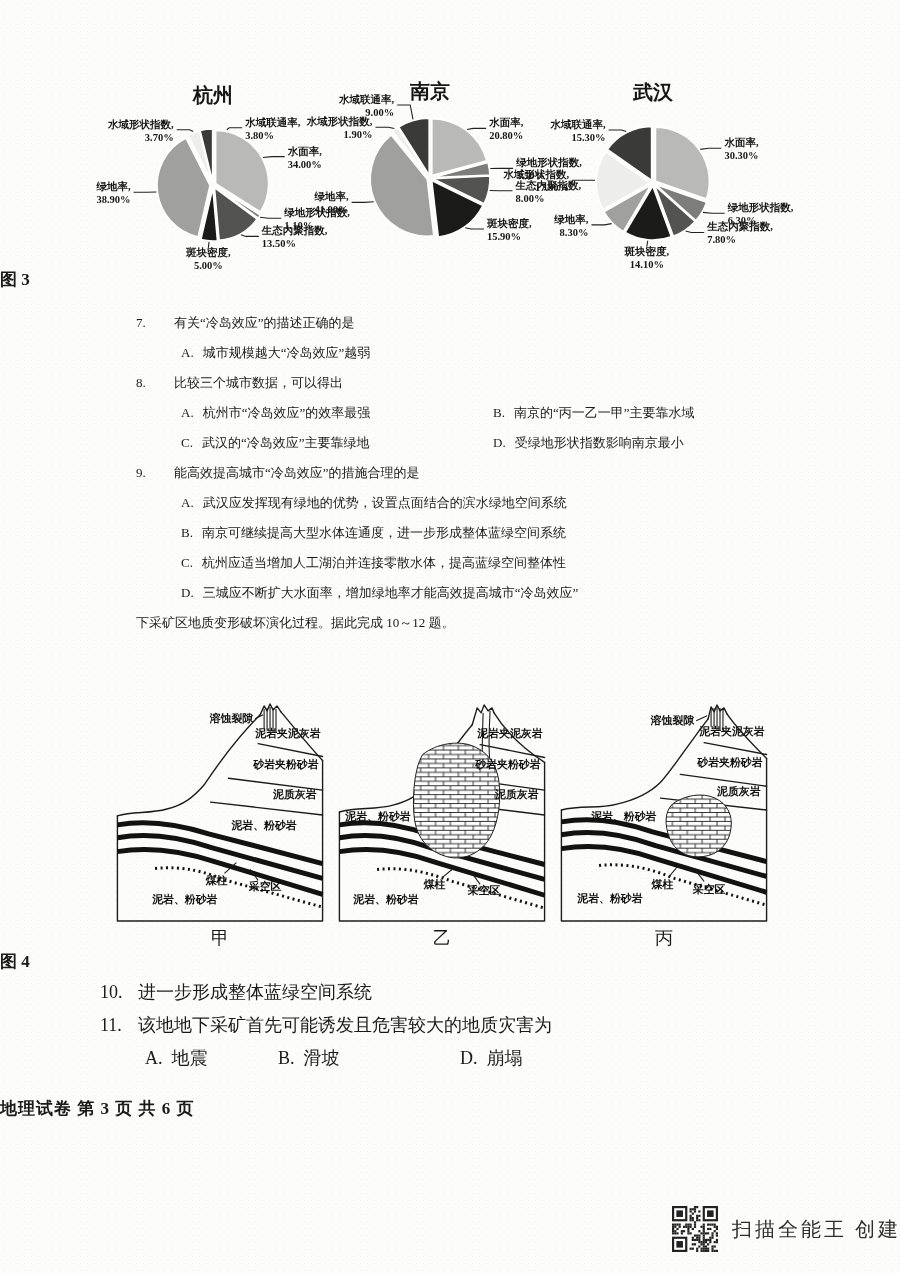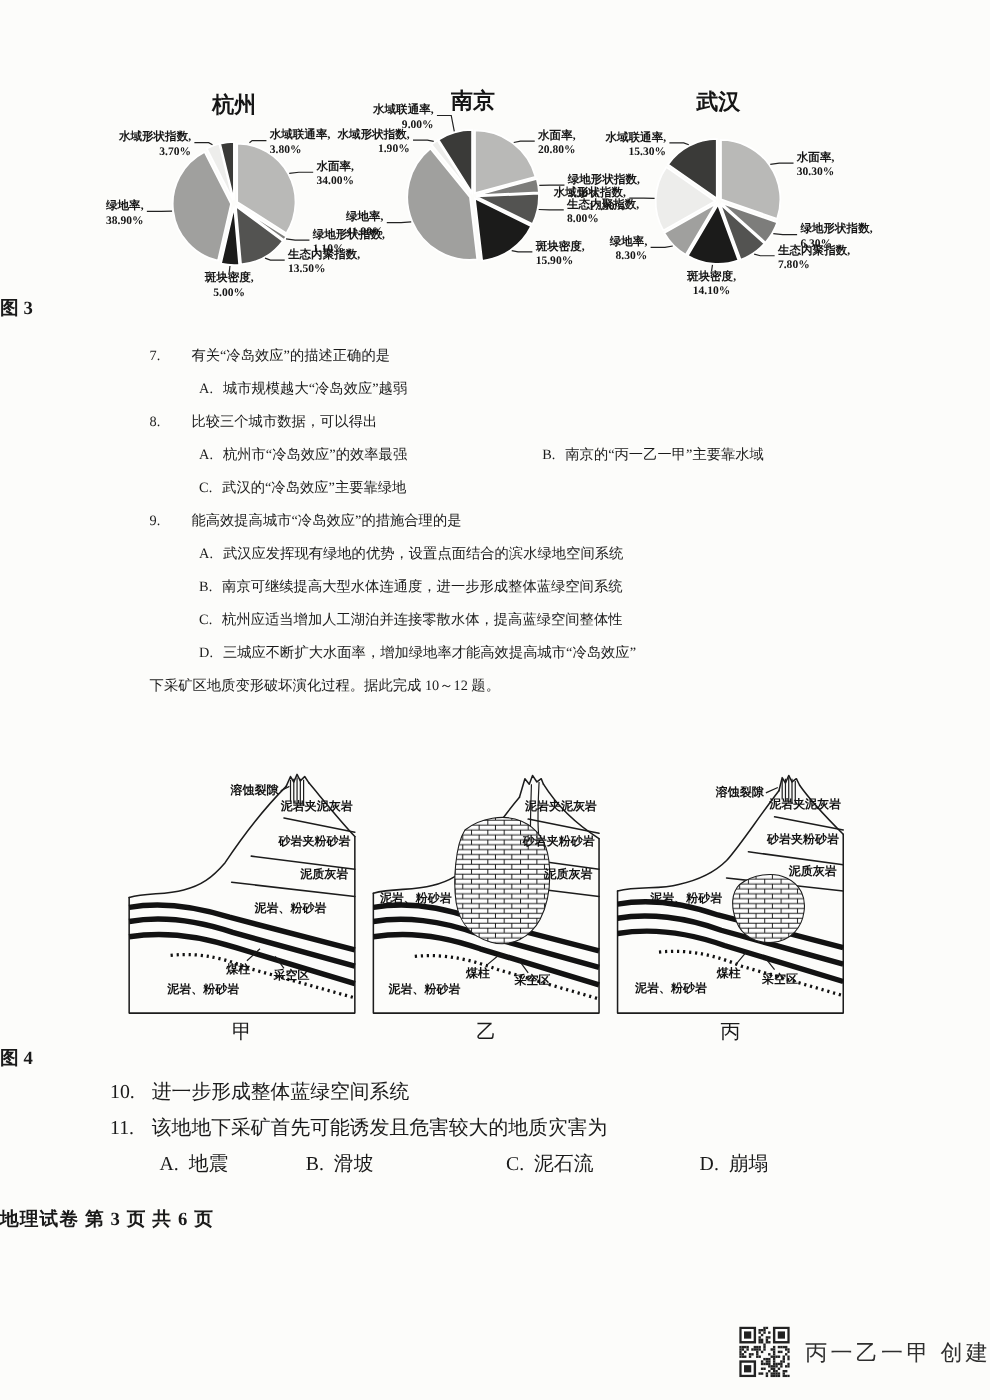--- a/index.html
+++ b/index.html
@@ -132,20 +132,21 @@
         </div>
       </div>
       <div>
         <div class="q-line"><span class="q-num">8.</span><span>比较三个城市数据，可以得出</span></div>
         <div class="opts-two q-line">
           <span class="opt"><span class="opt-key">A.</span><span class="opt-text">杭州市“冷岛效应”的效率最强</span></span>
           <span class="opt"><span class="opt-key">B.</span><span class="opt-text">南京的“丙一乙一甲”主要靠水域</span></span>
         </div>
         <div class="opts-two q-line">
           <span class="opt"><span class="opt-key">C.</span><span class="opt-text">武汉的“冷岛效应”主要靠绿地</span></span>
+          <span class="opt"><span class="opt-key">D.</span><span class="opt-text">受绿地形状指数影响南京最小</span></span>
         </div>
       </div>
       <div>
         <div class="q-line"><span class="q-num">9.</span><span>能高效提高城市“冷岛效应”的措施合理的是</span></div>
         <div class="opts-rows q-line"><span class="opt"><span class="opt-key">A.</span><span class="opt-text">武汉应发挥现有绿地的优势，设置点面结合的滨水绿地空间系统</span></span></div>
         <div class="opts-rows q-line"><span class="opt"><span class="opt-key">B.</span><span class="opt-text">南京可继续提高大型水体连通度，进一步形成整体蓝绿空间系统</span></span></div>
         <div class="opts-rows q-line"><span class="opt"><span class="opt-key">C.</span><span class="opt-text">杭州应适当增加人工湖泊并连接零散水体，提高蓝绿空间整体性</span></span></div>
         <div class="opts-rows q-line"><span class="opt"><span class="opt-key">D.</span><span class="opt-text">三城应不断扩大水面率，增加绿地率才能高效提高城市“冷岛效应”</span></span></div>
       </div>
       <div class="q-line">下采矿区地质变形破坏演化过程。据此完成 10～12 题。</div>
@@ -242,21 +243,20 @@
 
   <div id="qb">
       <div>
         <div class="q-line"><span class="q-num">10.</span><span>进一步形成整体蓝绿空间系统</span></div>
       </div>
       <div>
         <div class="q-line"><span class="q-num">11.</span><span>该地地下采矿首先可能诱发且危害较大的地质灾害为</span></div>
         <div class="opts-four q-line">
           <span class="opt"><span class="opt-key">A.</span><span class="opt-text">地震</span></span>
           <span class="opt"><span class="opt-key">B.</span><span class="opt-text">滑坡</span></span>
-          <span class="opt"><span class="opt-key">C.</span><span class="opt-text">泥石流</span></span>
           <span class="opt"><span class="opt-key">D.</span><span class="opt-text">崩塌</span></span>
         </div>
       </div>
     </div>
 
   <div id="footer">地理试卷 第 3 页 共 6 页</div>
 
   <div id="scanmark">
     <svg id="qr" width="46" height="46" viewBox="0 0 21 21">
         <rect x="0" y="8" width="1" height="1" fill="#222"></rect>
@@ -389,16 +389,16 @@
         <rect x="0" y="0" width="7" height="7" fill="#222"></rect>
         <rect x="1" y="1" width="5" height="5" fill="#fff"></rect>
         <rect x="2" y="2" width="3" height="3" fill="#222"></rect>
         <rect x="14" y="0" width="7" height="7" fill="#222"></rect>
         <rect x="15" y="1" width="5" height="5" fill="#fff"></rect>
         <rect x="16" y="2" width="3" height="3" fill="#222"></rect>
         <rect x="0" y="14" width="7" height="7" fill="#222"></rect>
         <rect x="1" y="15" width="5" height="5" fill="#fff"></rect>
         <rect x="2" y="16" width="3" height="3" fill="#222"></rect>
       </svg>
-    <span class="wm-text">丙一乙一甲 创建</span>
+    <span class="wm-text">扫描全能王 创建</span>
   </div>
 
 </div>
 
 </body></html>

